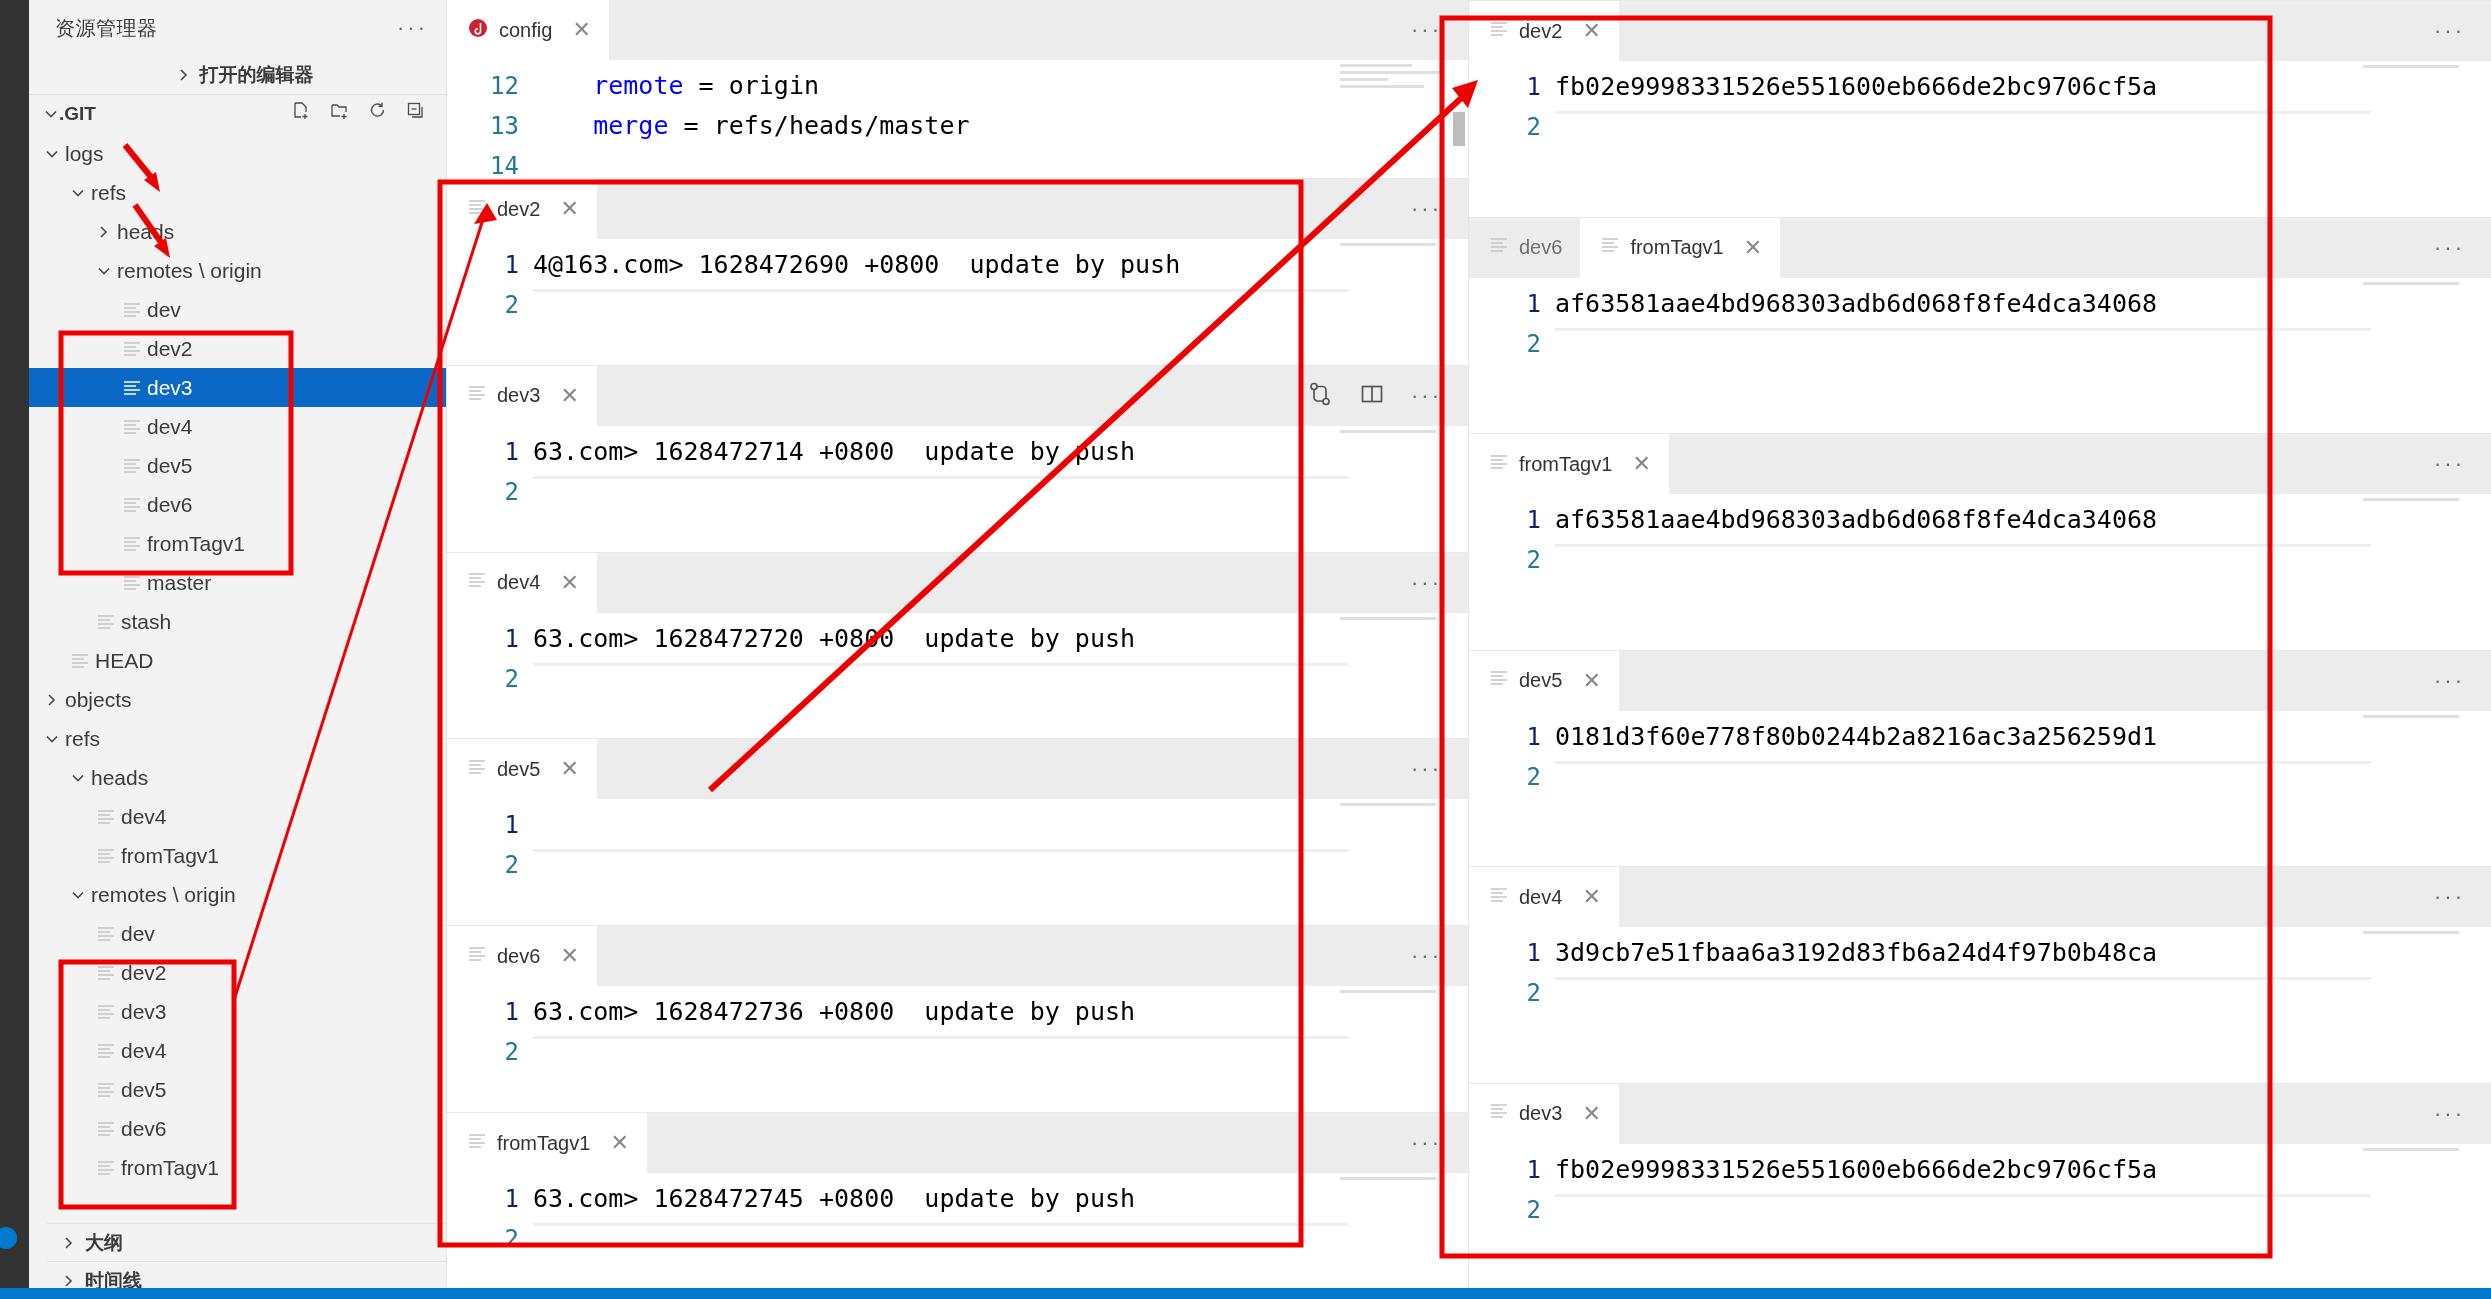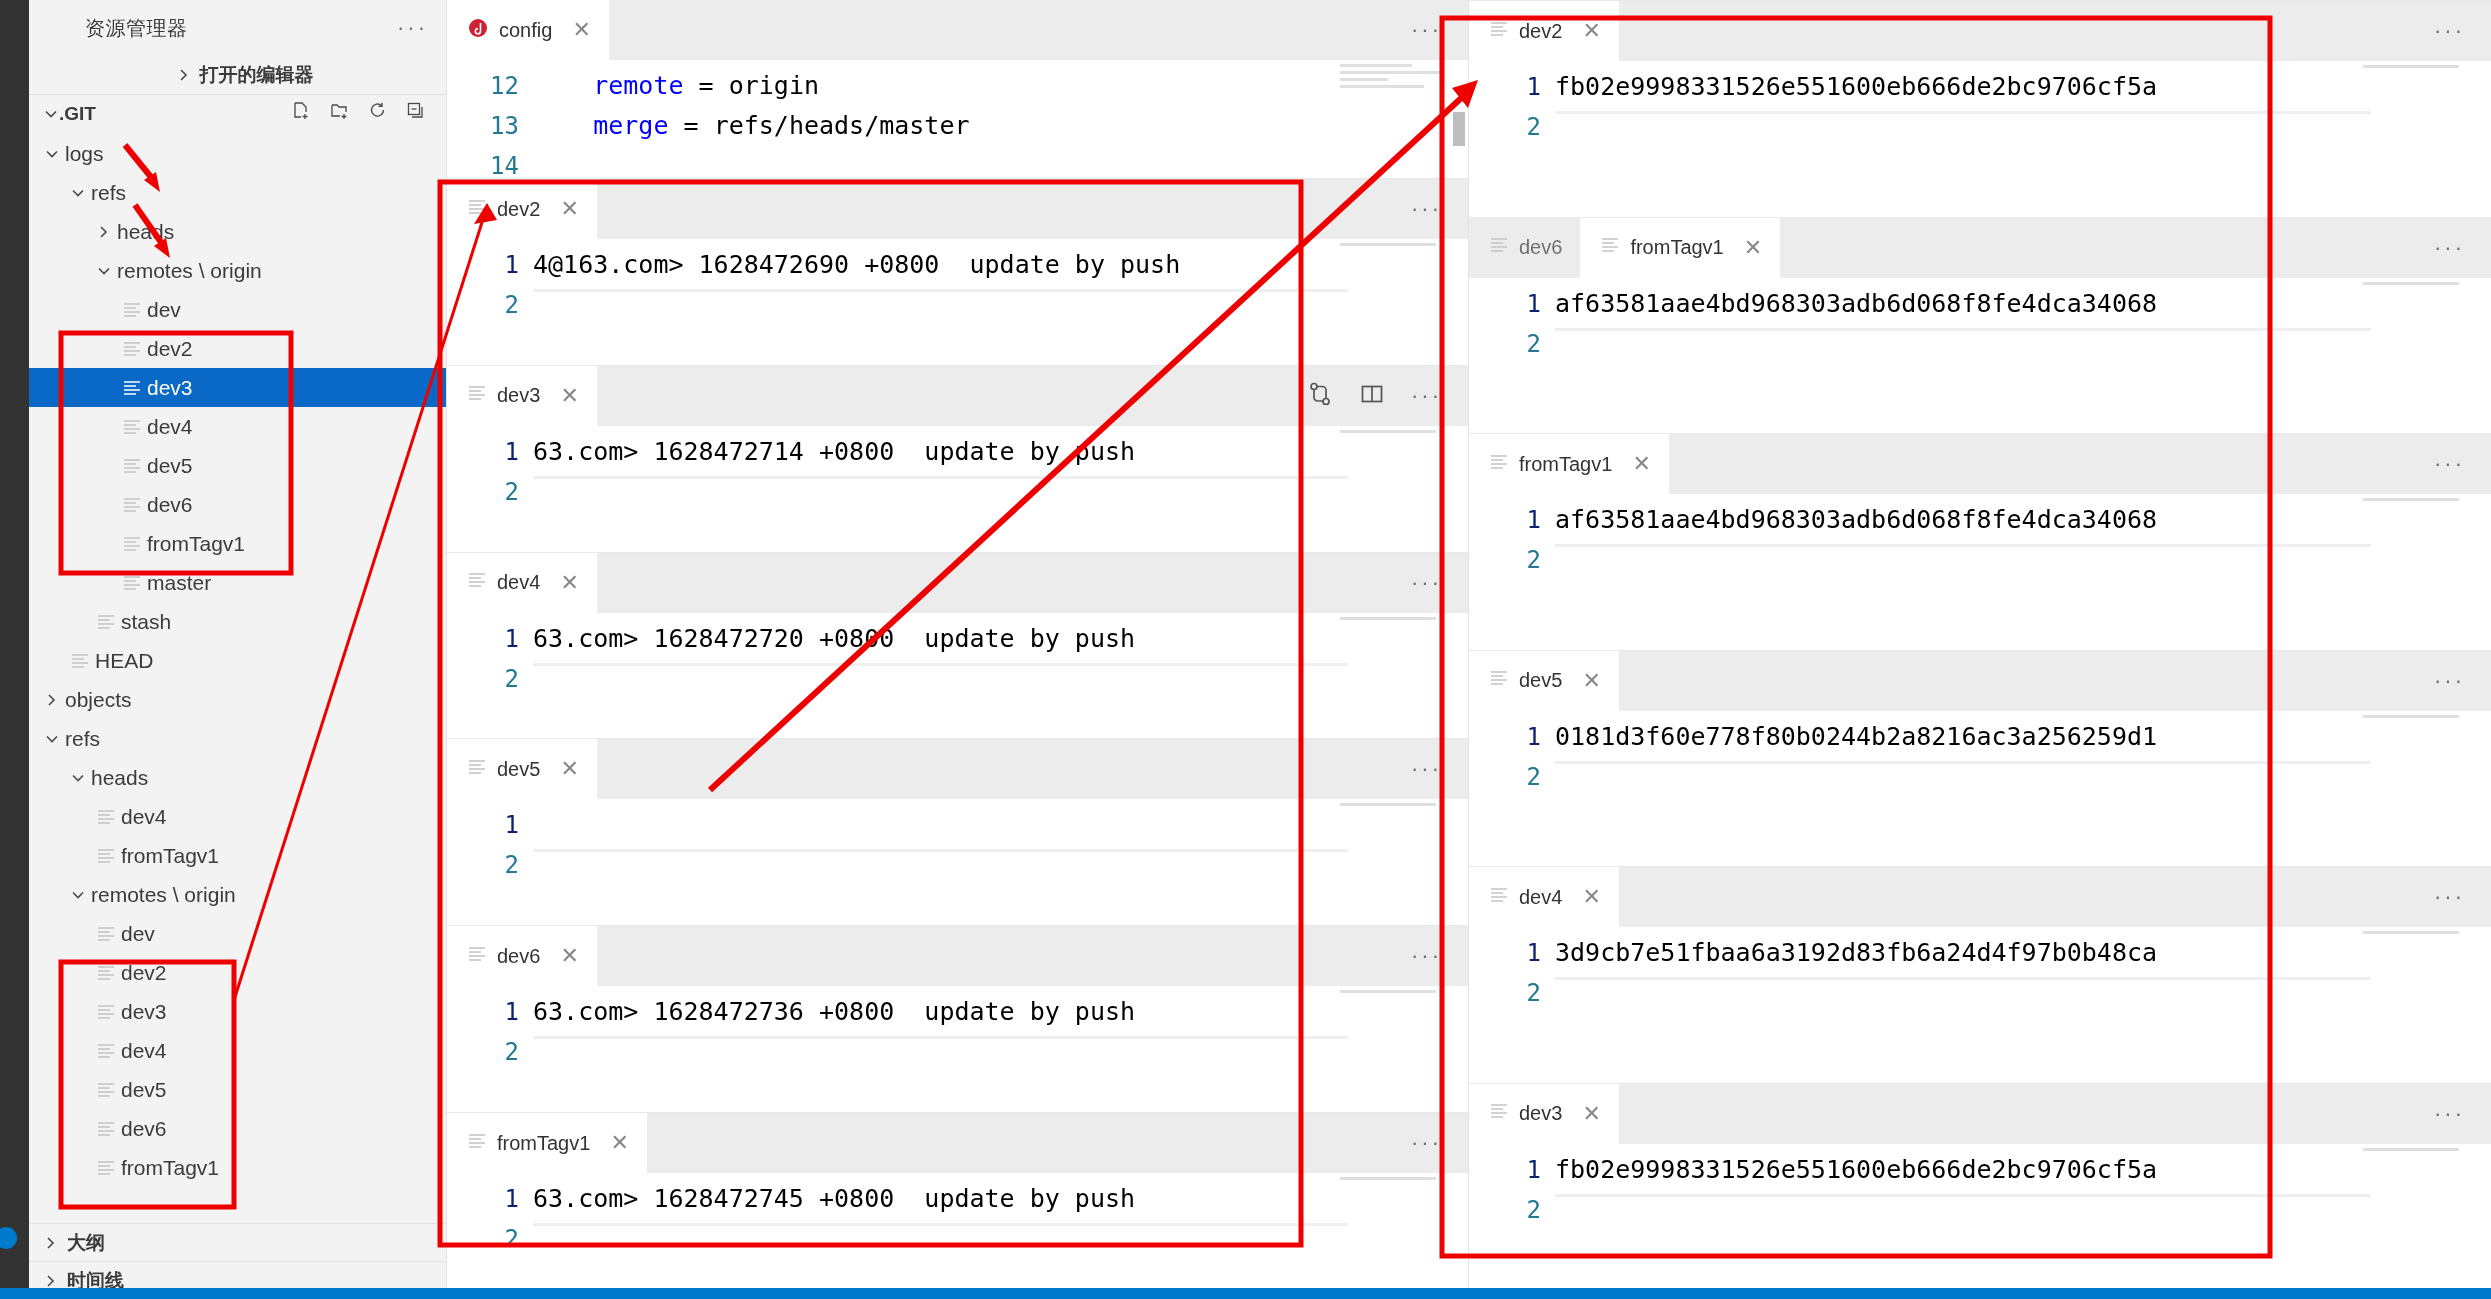--- a/index.html
+++ b/index.html
@@ -28,41 +28,41 @@
     width: 418px; flex: 0 0 418px; height: 100%;
     background: #f3f3f3;
     border-right: 1px solid #e4e4e4;
     display: flex; flex-direction: column;
     position: relative;
     font-size: 21px; color: #3b3b3b;
   }
   .sidebar-title {
     height: 56px; display: flex; align-items: center;
     padding: 0 18px 0 26px; justify-content: space-between;
-    font-size: 20px; color: #3b3b3b; letter-spacing: .5px; margin-left: 30px;
+    font-size: 20px; color: #3b3b3b; letter-spacing: .5px;
   }
   .dots { letter-spacing: 3px; color: #6a6a6a; font-size: 22px; line-height: 10px; }
   .section-header {
     height: 38px; display: flex; align-items: center; gap: 8px;
     padding-left: 14px; font-weight: bold; font-size: 19px; color: #3b3b3b;
     border-top: 1px solid #e1e1e1;
   }
   .section-header.git { justify-content: space-between; padding-right: 20px; }
   .git-left { display: flex; align-items: center; }
   .git-actions { display: flex; gap: 18px; align-items: center; }
   .tree { flex: 1; overflow: hidden; padding-top: 2px; }
   .row {
     height: 39px; display: flex; align-items: center;
     font-size: 21px; color: #3b3b3b; white-space: nowrap;
     position: relative;
   }
   .row.selected { background: #0a68c7; color: #ffffff; }
   .row .chev { width: 26px; display:inline-flex; justify-content:center; flex:0 0 26px; }
   .row .fileicon { width: 30px; display:inline-flex; justify-content:center; flex:0 0 30px; }
-  .bottom-sections { margin-top: auto; }
+  .bottom-sections { margin-top: auto; padding-left: 18px; }
 
   
   .chev svg, .fileicon svg { display:block; }
 
   
   .editor-area { flex: 1; display: flex; height: 100%; min-width: 0; }
   .column { display: flex; flex-direction: column; height: 100%; min-width: 0; }
   .col-mid { flex: 0 0 1022px; border-right: 1px solid #e4e4e4; }
   .col-right { flex: 1; }
 

